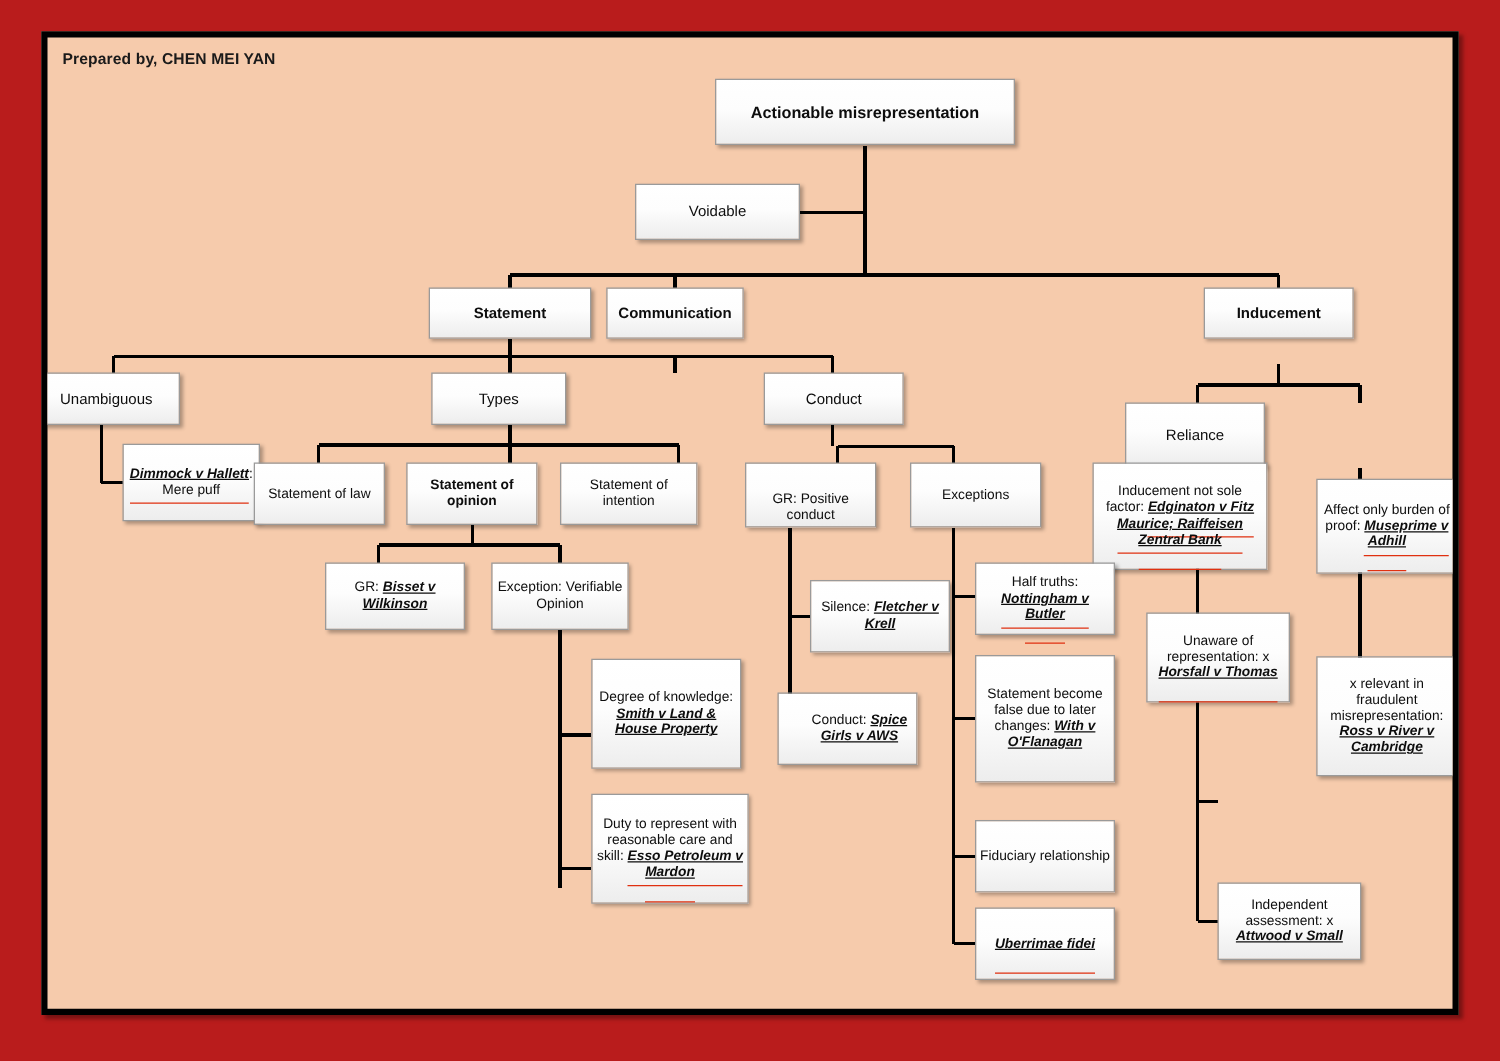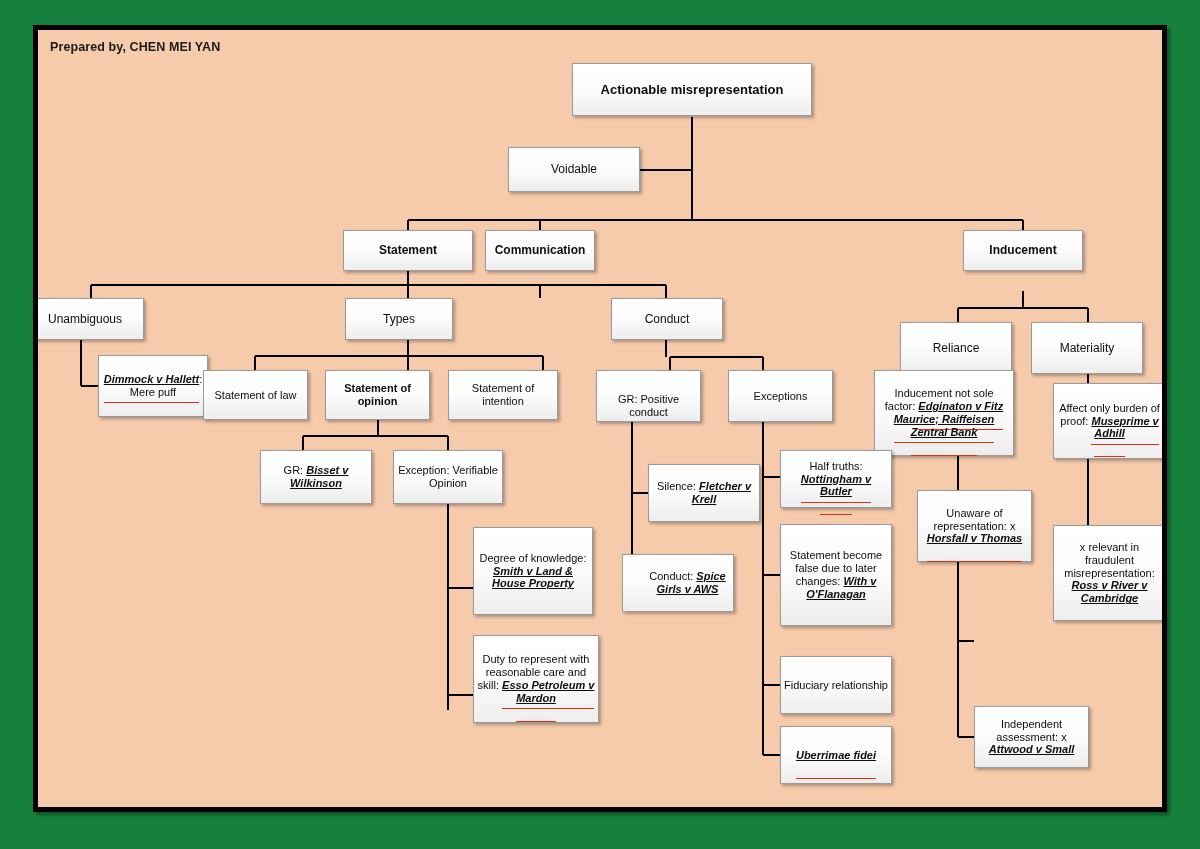--- a/index.html
+++ b/index.html
@@ -9,21 +9,21 @@
     width: 1200px;
     height: 849px;
     overflow: hidden;
     font-family: "Liberation Sans", sans-serif;
   }
 
   #canvas {
     position: relative;
     width: 1200px;
     height: 849px;
-    background: #15803d;
+    background: #b91c1c;
   }
 
   
   #slide {
     position: absolute;
     left: 33px;
     top: 25px;
     width: 1134px;
     height: 787px;
     background: #f6cbac;
@@ -200,23 +200,20 @@
 
 
     <div class="node" style="left:573px; top:268px; width:112px; height:42px;">
       <span class="txt f12">Conduct</span>
     </div>
 
     <div class="node" style="left:862px; top:292px; width:112px; height:52px;">
       <span class="txt f12">Reliance</span>
     </div>
 
-    <div class="node" style="left:993px; top:292px; width:112px; height:52px;">
-      <span class="txt f12">Materiality</span>
-    </div>
 
     <div class="node" style="left:60px; top:325px; width:110px; height:62px;">
       <span class="txt f11">
         <span class="case red-ul">Dimmock v Hallett</span><span>: Mere puff</span>
       </span>
     </div>
 
     <div class="node" style="left:165px; top:340px; width:105px; height:50px;">
       <span class="txt f11">Statement of law</span>
     </div>

